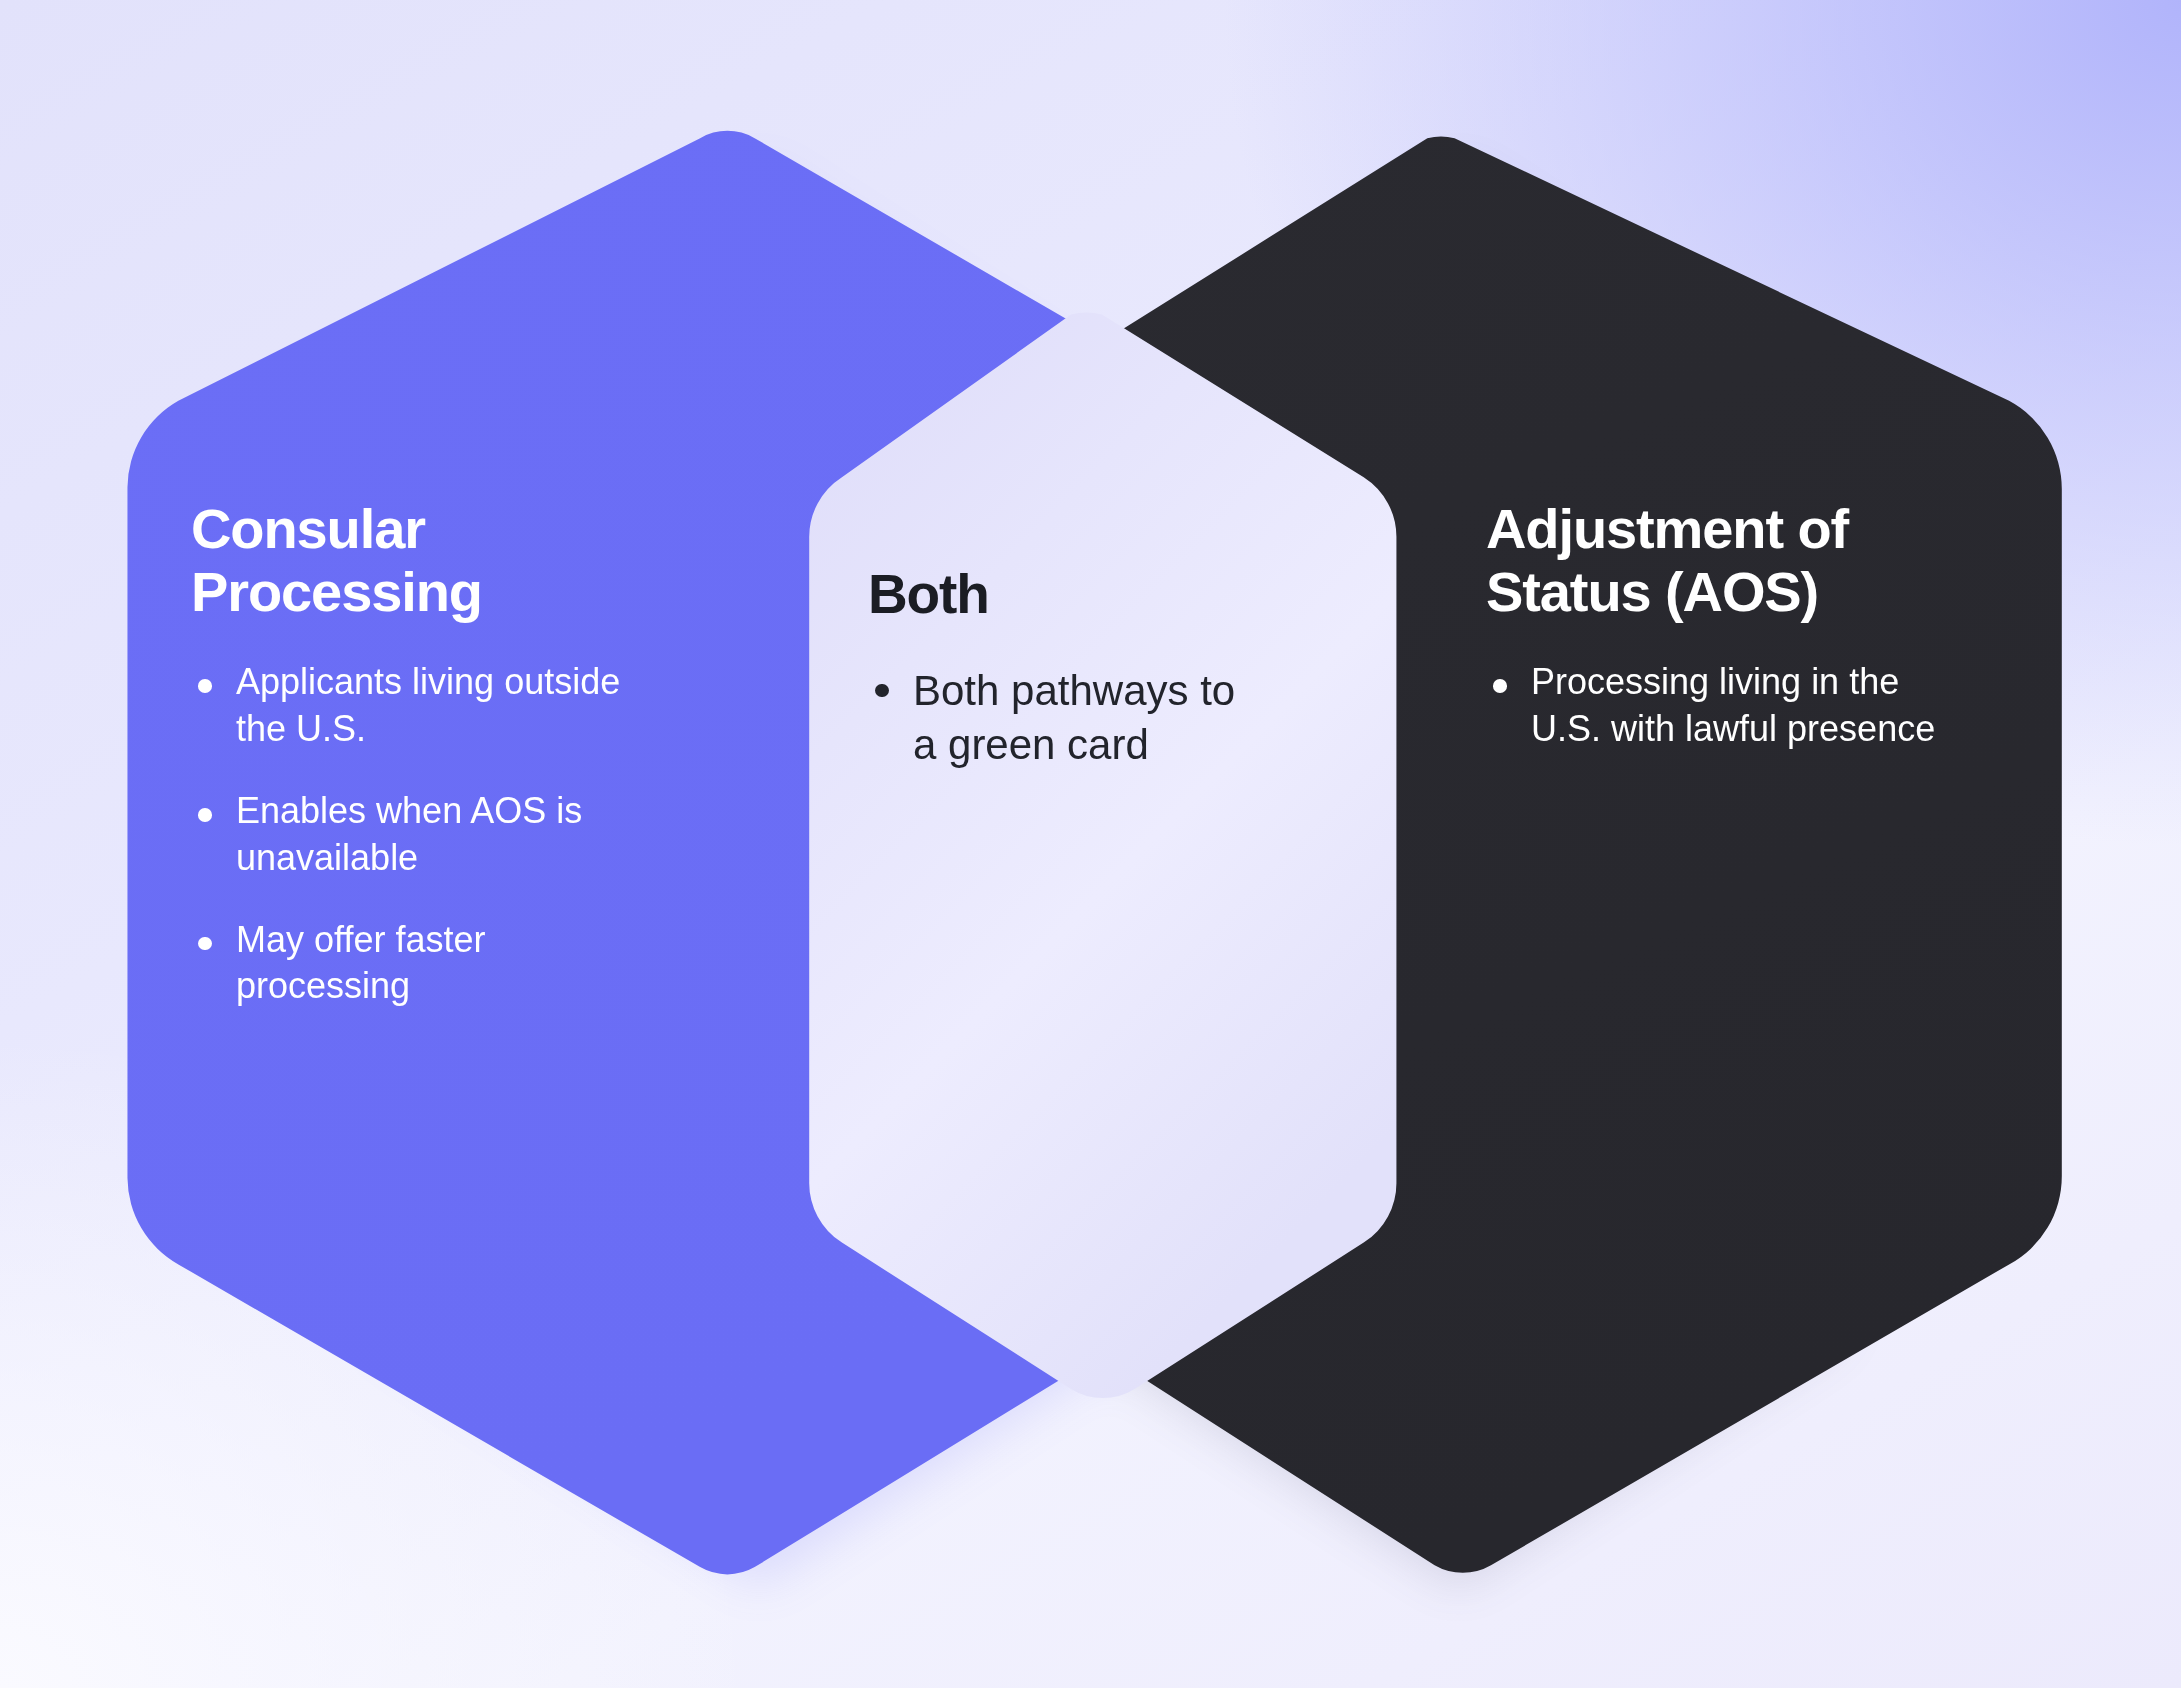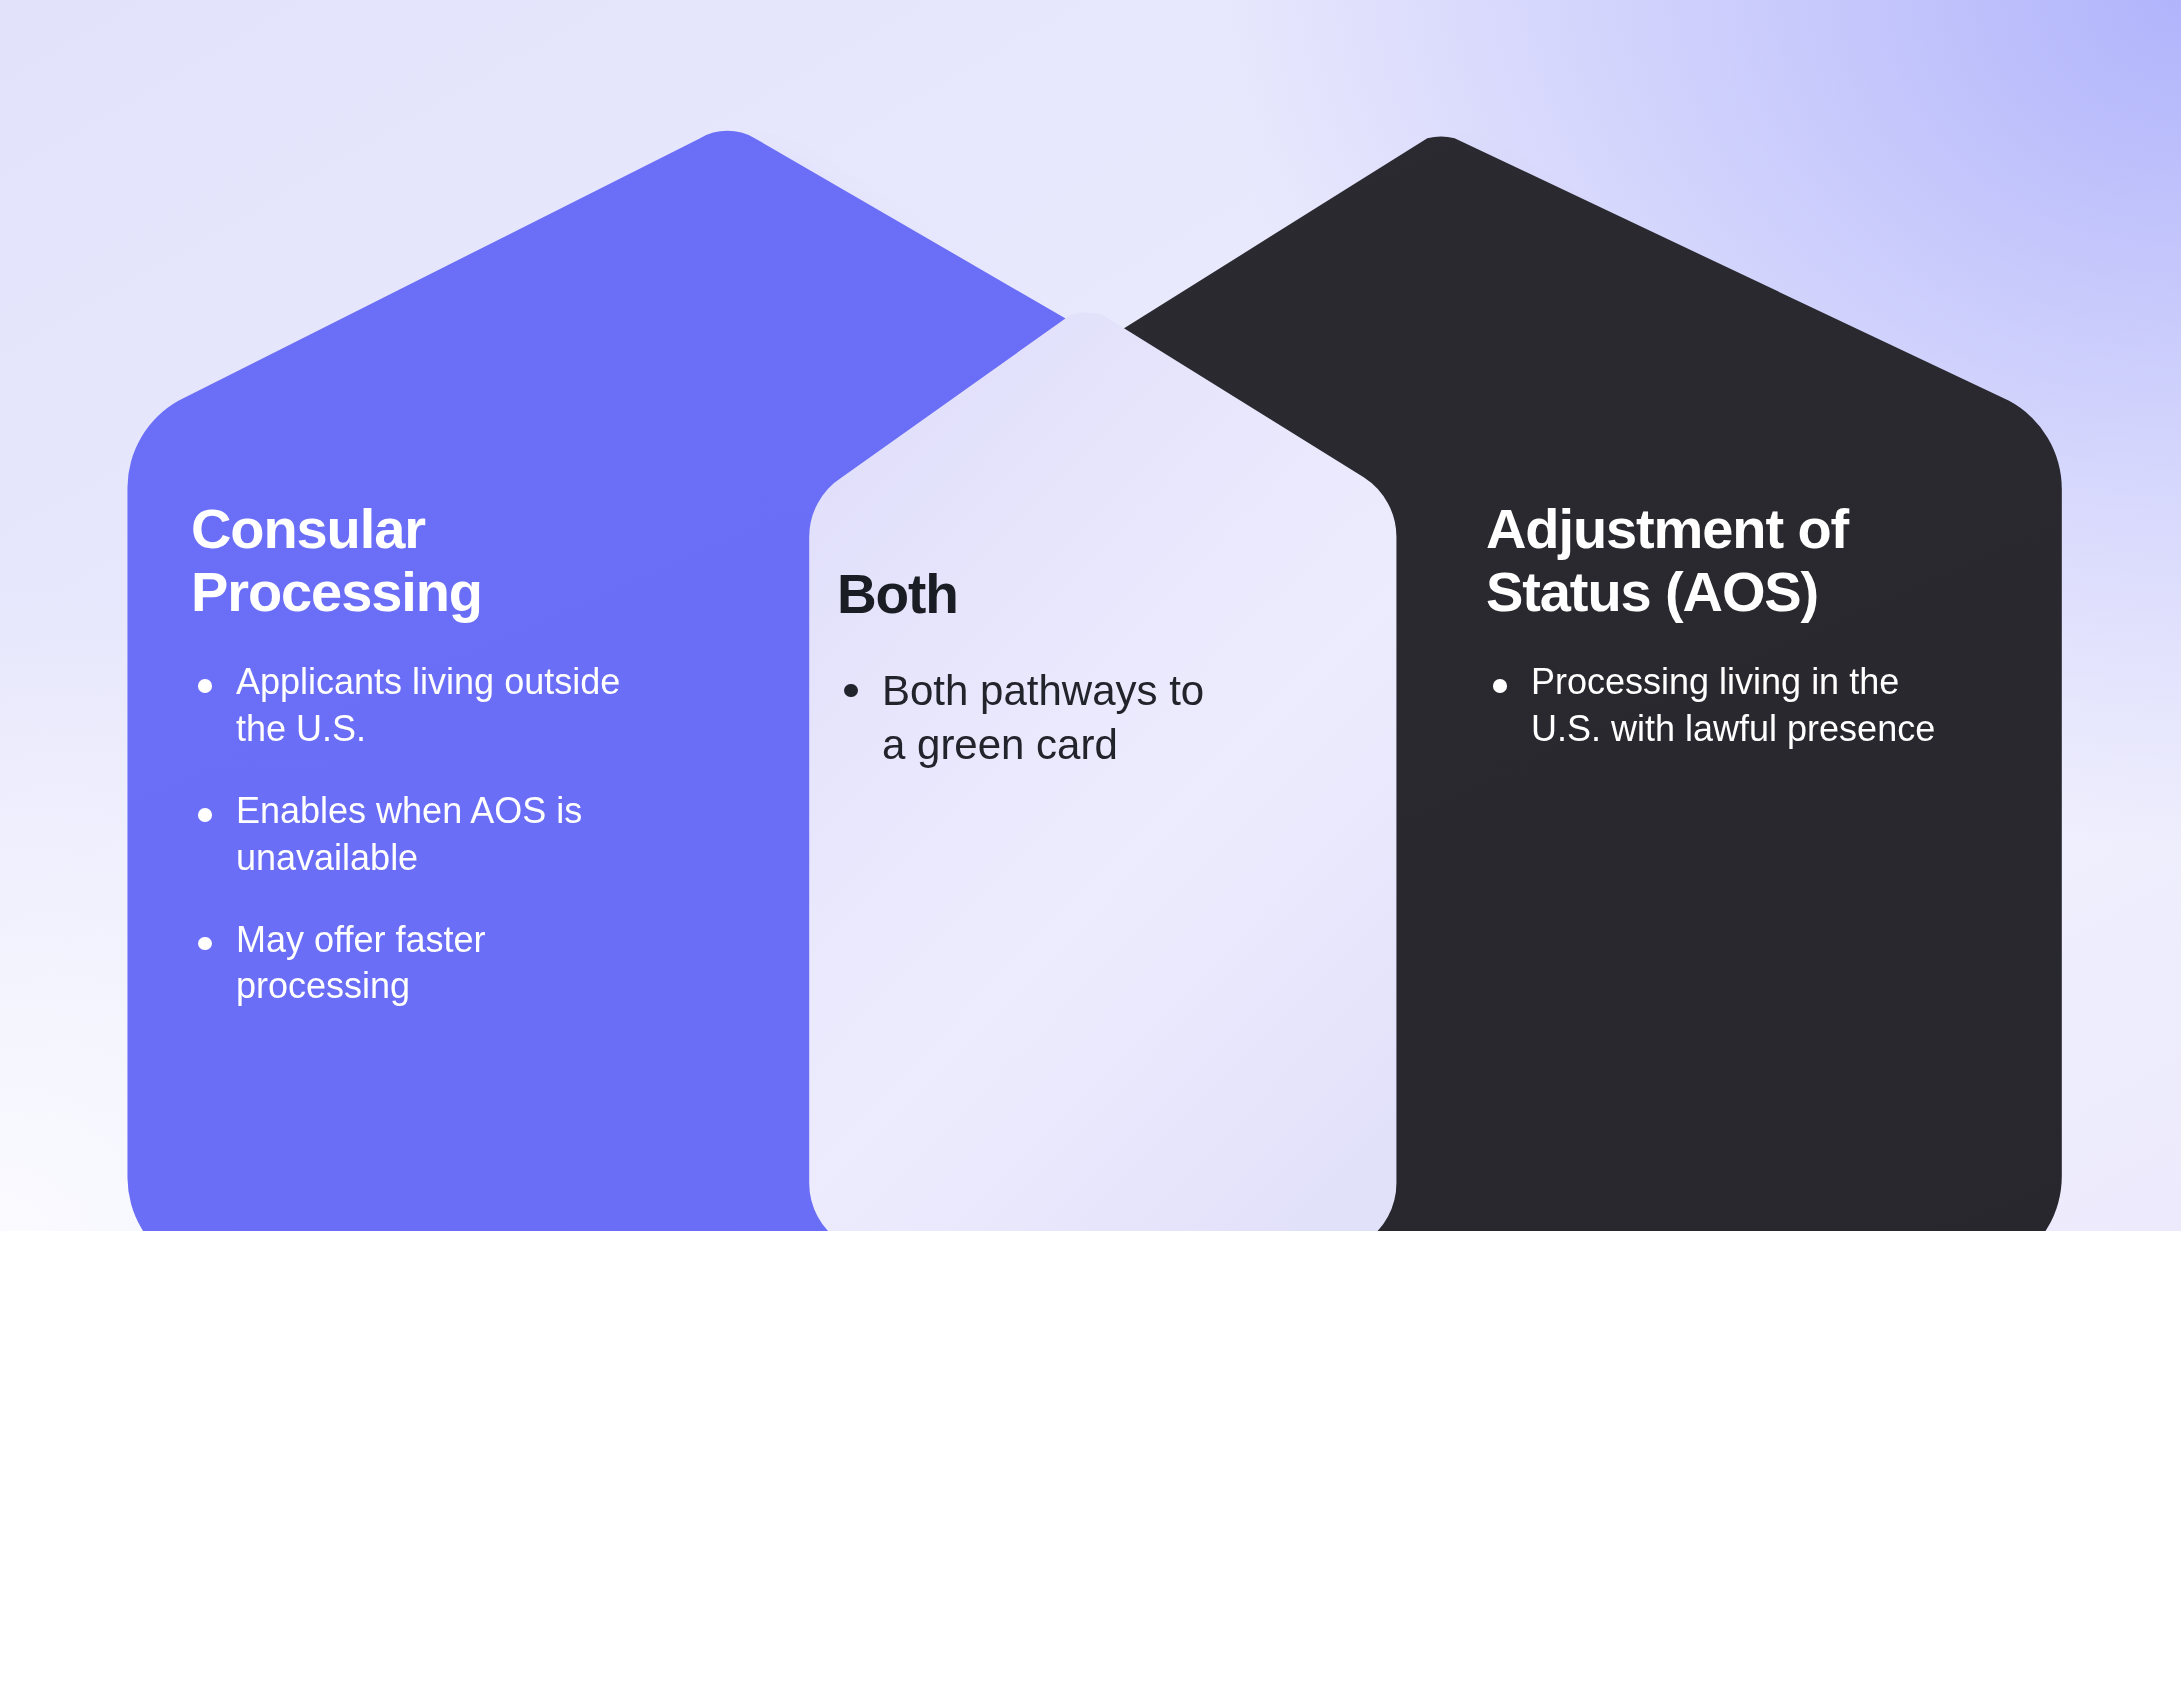--- a/index.html
+++ b/index.html
@@ -10,21 +10,21 @@
   body {
     width: 2182px;
     height: 1688px;
     overflow: hidden;
     font-family: "Liberation Sans", sans-serif;
   }
 
   #stage {
     position: relative;
     width: 2182px;
-    height: 1231px;
+    height: 1688px;
     overflow: hidden;
     background:
       radial-gradient(ellipse 1546px 1364px at 100% 0%, #b1b4fb 0%, rgba(177,180,251,0) 62%),
       radial-gradient(ellipse 1273px 1091px at 0% 100%, #fafaff 0%, rgba(250,250,255,0) 60%),
       linear-gradient(150deg, #e2e2fb 0%, #e8e8fd 35%, #f2f2fe 68%, #eceafc 100%);
   }
   .hexshape {
     position: absolute;
     inset: 0;
   }
@@ -63,21 +63,21 @@
     height: 13.6px;
     border-radius: 50%;
     background: currentColor;
   }
 
   
   #panel-left { left: 191px; top: 498px; width: 455px; color: #ffffff; }
   #panel-left h2 { color: #ffffff; }
 
   
-  #panel-mid { left: 837px; top: 564px; width: 400px; color: #22242c; }
+  #panel-mid { left: 868px; top: 564px; width: 400px; color: #22242c; }
   #panel-mid h2 { color: #1b1d24; font-size: 55px; margin-bottom: 38px; }
   #panel-mid li { font-size: 42px; margin-bottom: 42px; }
 
   
   #panel-right { left: 1486px; top: 498px; width: 491px; color: #ffffff; }
   #panel-right h2 { color: #ffffff; }
 
   .softshadow {
     position: absolute;
     pointer-events: none;

